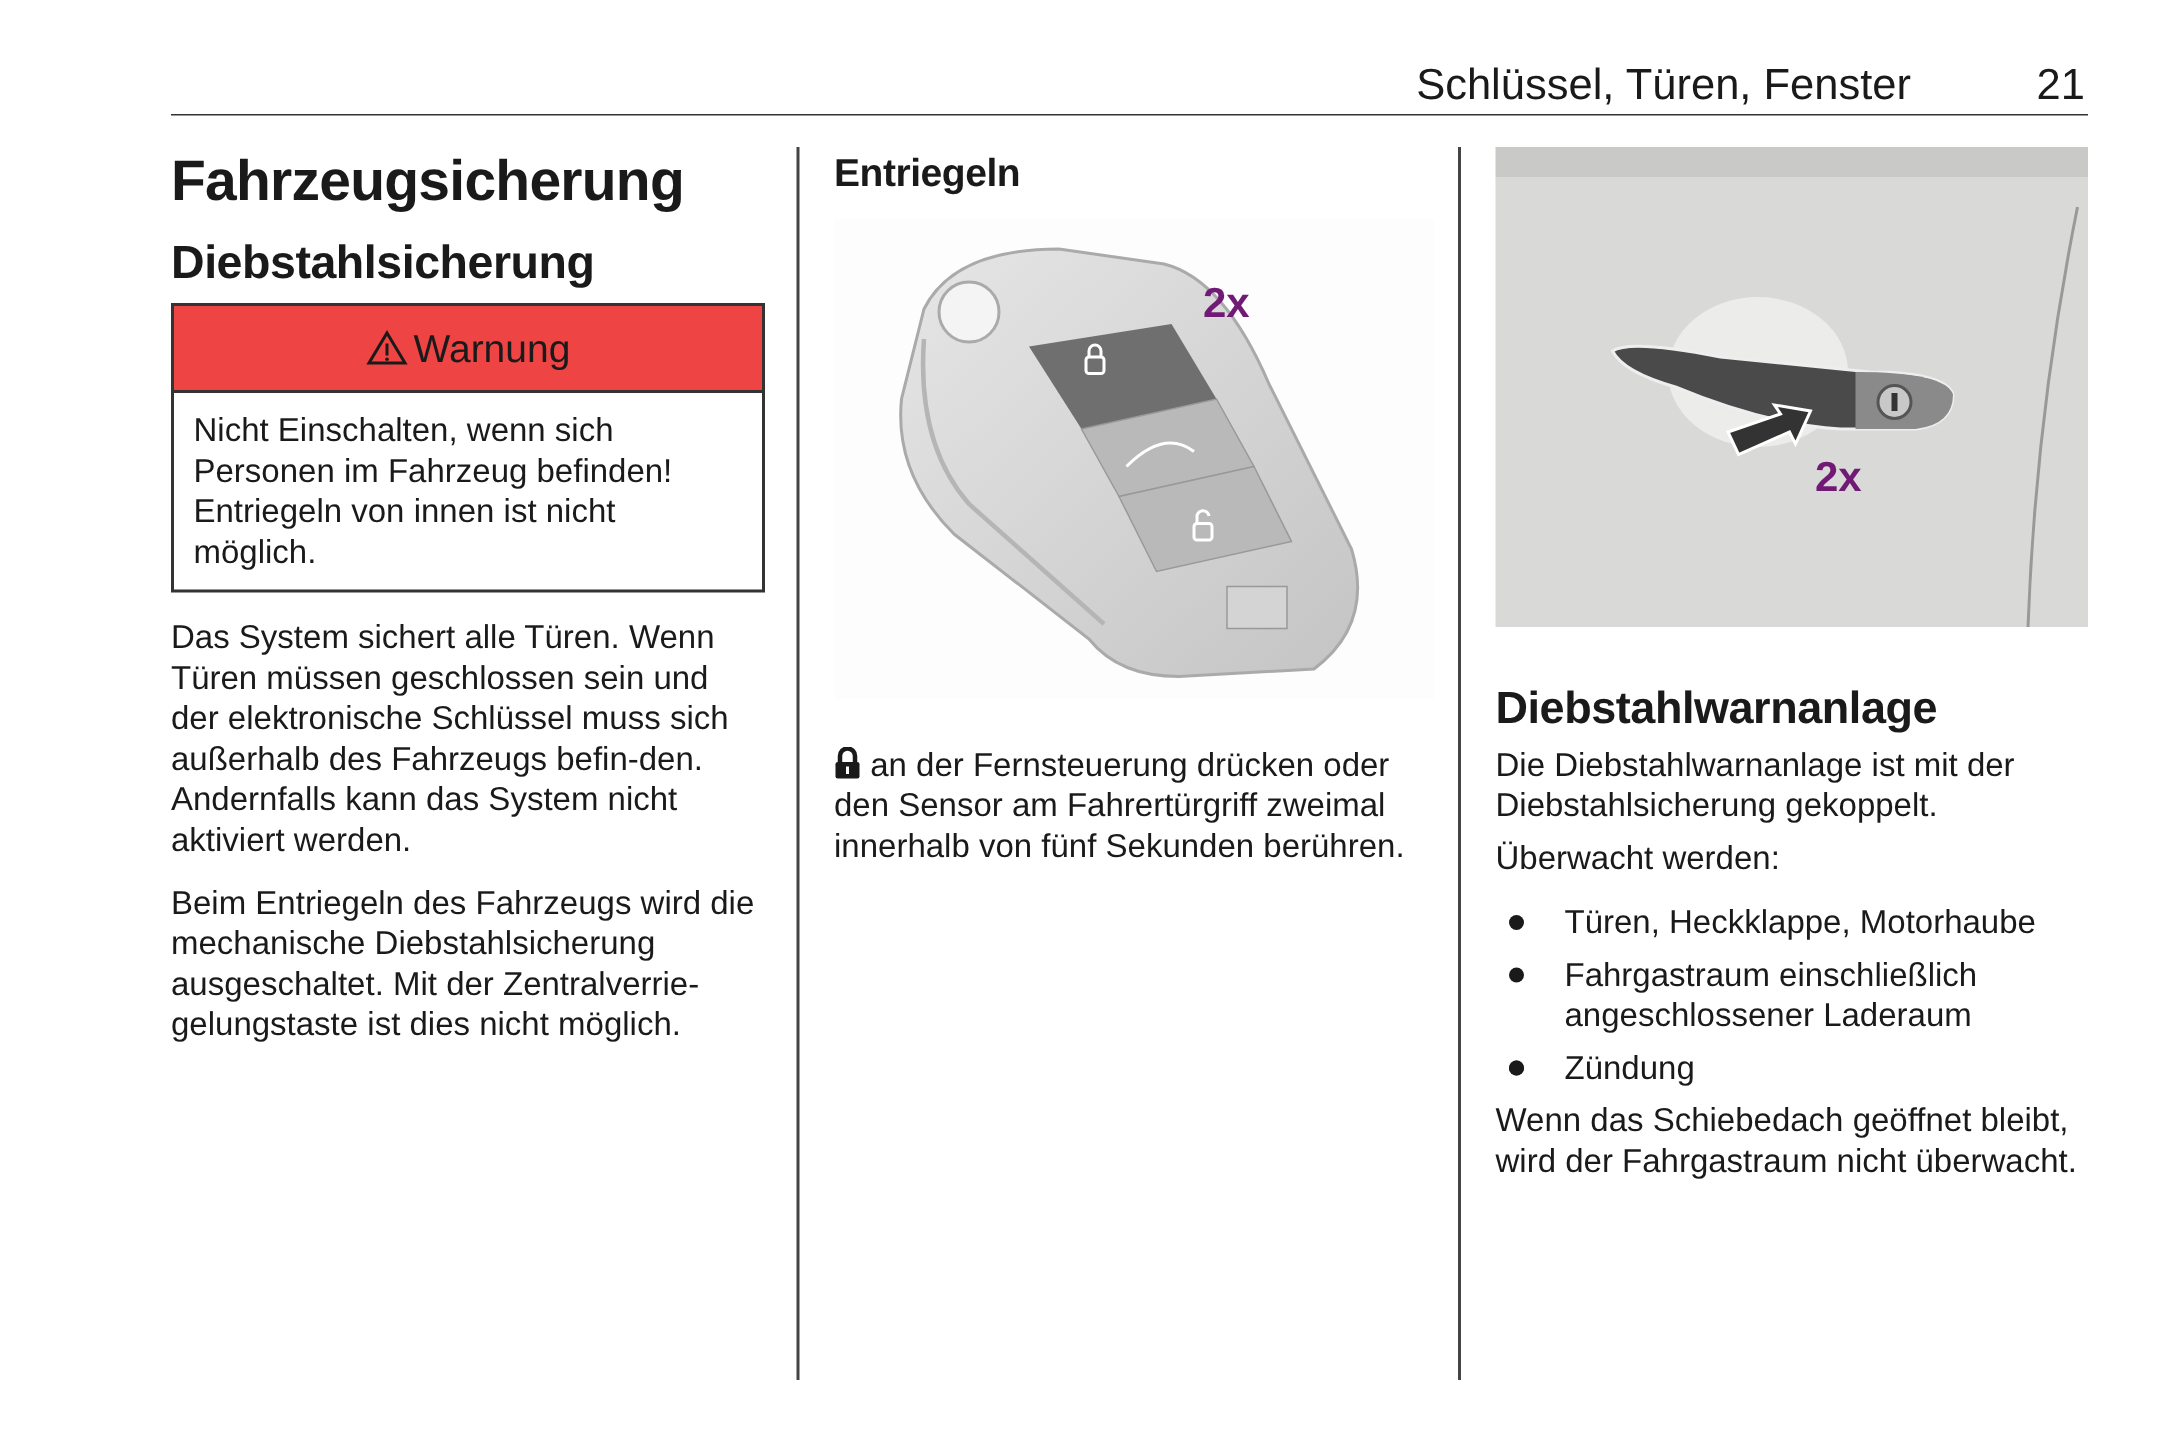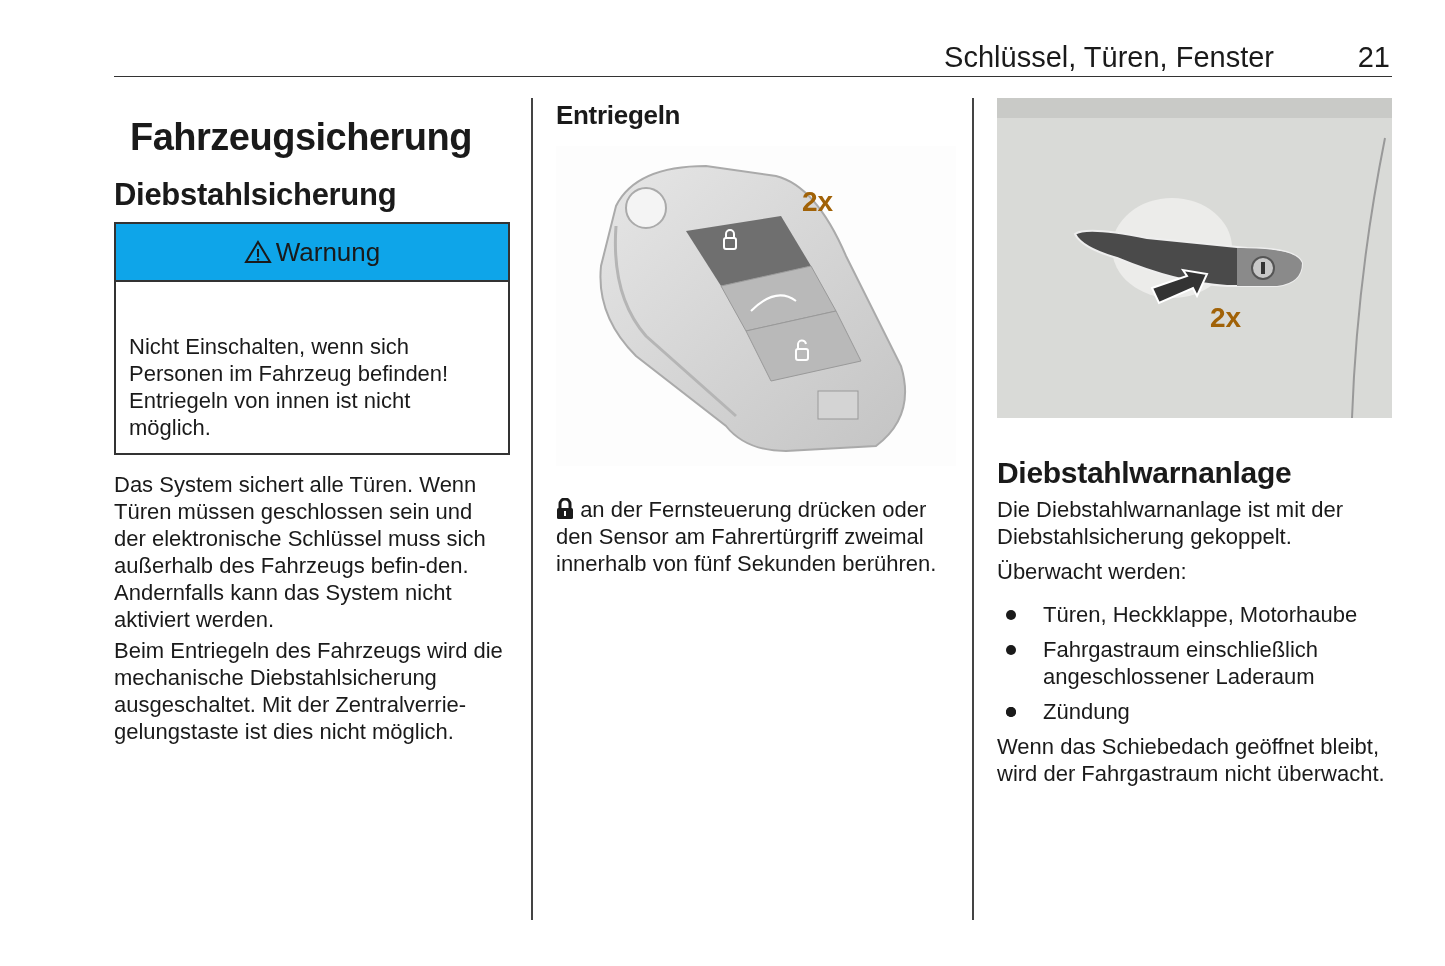--- a/index.html
+++ b/index.html
@@ -7,36 +7,36 @@
          font-family:"Liberation Sans", sans-serif; color:#1a1a1a; }
   .header { position:absolute; left:114px; top:38px; width:1278px; height:38px;
             border-bottom:1.5px solid #333;text-align:right; }
   .header .title { position:absolute; right:118px; top:3px; font-size:29px; }
   .header .pageno { position:absolute; right:2px; top:3px; font-size:29px; }
   .col { position:absolute; top:98px; }
   .col1 { left:114px; width:396px; }
   .col2 { left:556px; width:400px; }
   .col3 { left:997px; width:395px; }
   .divider { position:absolute; top:98px; width:2px; height:822px; background:#444; }
-  .h1 { font-size:38px; margin:16px; line-height:46px; padding-top:0; letter-spacing:-0.5px; }
+  .h1 { font-size:38px; margin:0; line-height:46px; padding-top:0; letter-spacing:-0.5px; }
   .h2 { font-size:31px; margin:12px 0 8px 0; line-height:38px; letter-spacing:-0.3px; }
   .h3 { font-size:26px; margin:0; line-height:34px; letter-spacing:-0.3px; }
   .h2b { font-size:30px; margin:0 0 4px 0; line-height:38px; letter-spacing:-0.3px; }
   .warn { border:2px solid #333; margin-top:0; }
-  .warn-head { background:#0ea5e9; border-bottom:2px solid #333; height:56px;
+  .warn-head { background:#ef4444; border-bottom:2px solid #333; height:56px;
                display:flex; align-items:center; justify-content:center; font-size:26px; }
   .warn-head svg { margin-right:4px; }
-  .warn-body { padding:11px 13px 12px 13px; font-size:22px; line-height:27px;margin-top:40px; }
+  .warn-body { padding:11px 13px 12px 13px; font-size:22px; line-height:27px; }
   p { margin:0; font-size:22px; line-height:27px; }
   .para { margin-top:16px; }
-  .para + .para { margin-top:4px; }
+  .para + .para { margin-top:15px; }
   .fig { position:relative; background:#fbfbfb; }
   .fig1 { width:400px; height:320px; margin-top:14px; background:#fdfdfd; }
   .fig2 { width:395px; height:320px; background:#d9dad7; }
-  .label2x { position:absolute; font-weight:bold; font-size:28px; color:#a16207; }
+  .label2x { position:absolute; font-weight:bold; font-size:28px; color:#701a75; }
   .caption { margin-top:30px; }
   .bullets { list-style:none; margin:16px 0 0 0; padding:0; }
   .bullets li { position:relative; padding-left:46px; font-size:22px; line-height:27px; margin-bottom:8px; }
   .bullets li .dot { position:absolute; left:9px; top:9px; width:10px; height:10px;
                      border-radius:50%; background:#1a1a1a; }
 </style>
 </head>
 <body>
 
 <div class="header">

